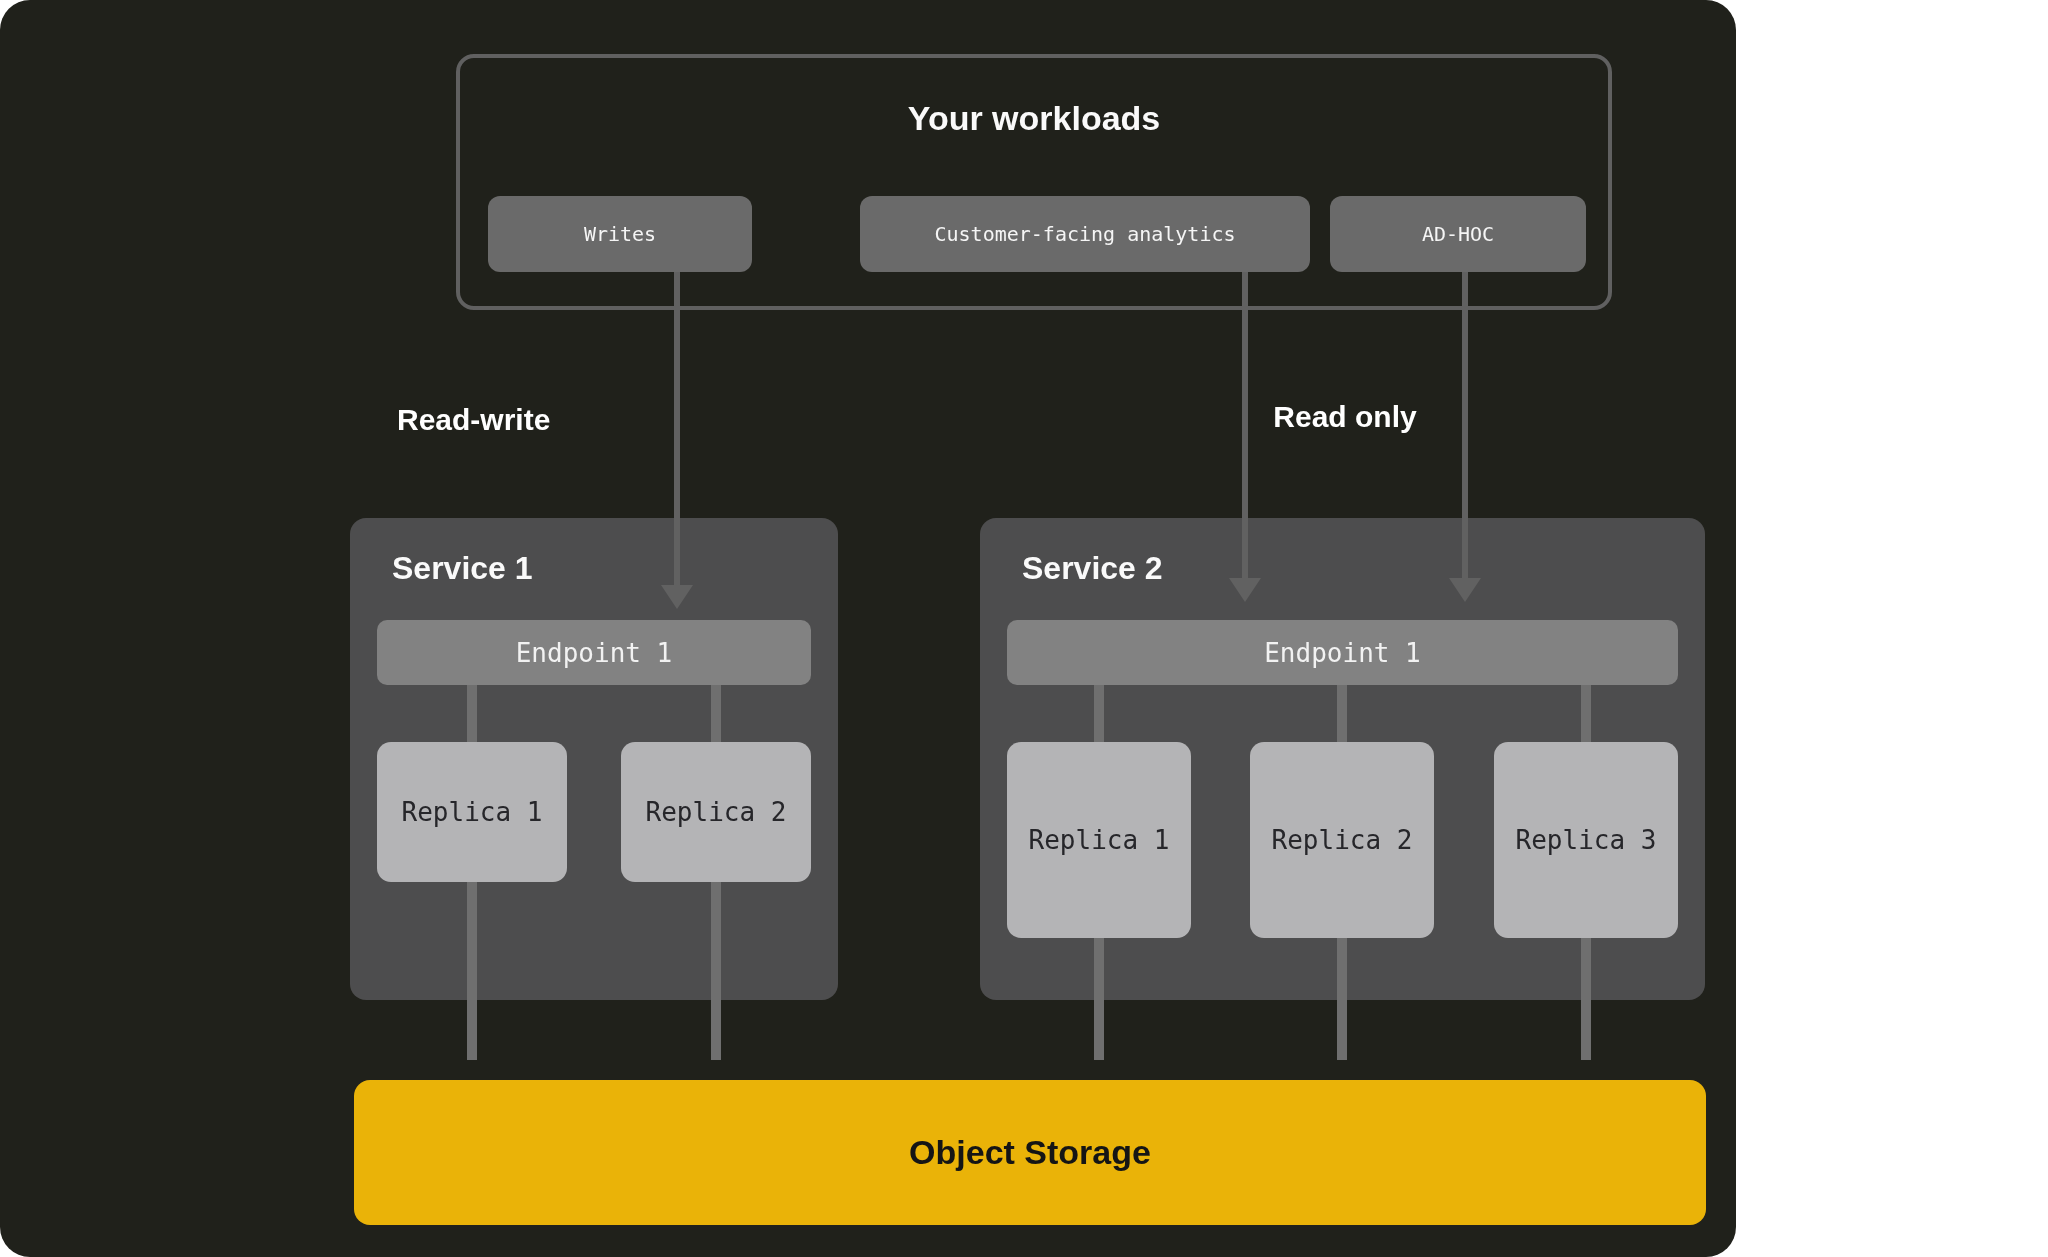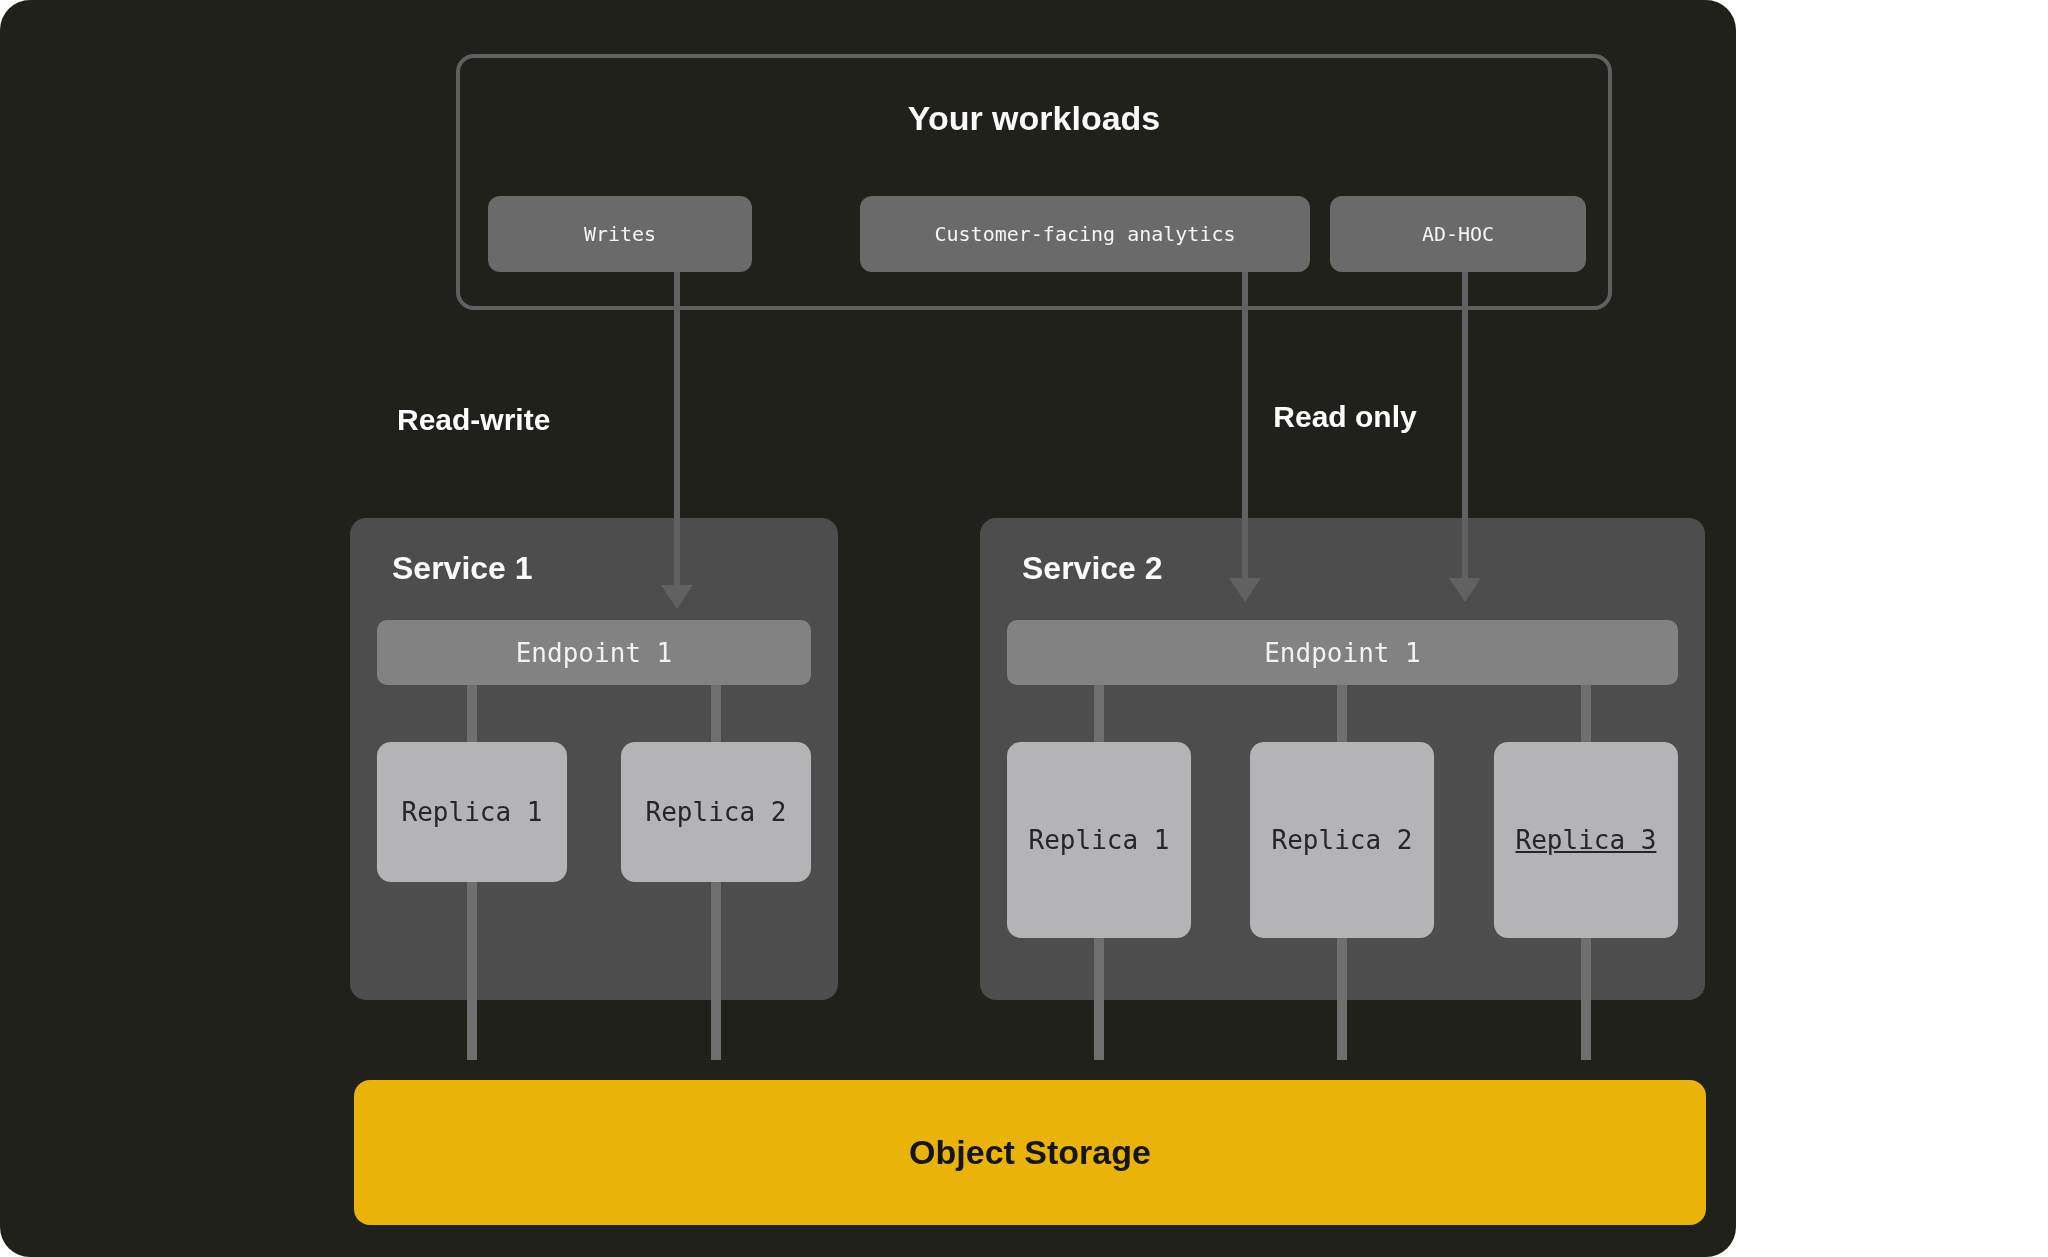--- a/index.html
+++ b/index.html
@@ -66,21 +66,21 @@
   .endpoint-1{left:377px;width:434px;}
   .endpoint-2{left:1007px;width:671px;}
   .replica{
     top:742px;border-radius:14px;background:#b4b4b6;color:#26262a;
     font-family:"DejaVu Sans Mono","Liberation Mono",monospace;font-size:26px;
     display:flex;align-items:center;justify-content:center;z-index:3;
   }
   .s1-replica{height:140px;width:190px;}
   .s2-replica{height:196px;width:184px;}
   .s1-r1{left:377px;} .s1-r2{left:621px;}
-  .s2-r1{left:1007px;} .s2-r2{left:1250px;} .s2-r3{left:1494px;text-decoration:underline;}
+  .s2-r1{left:1007px;} .s2-r2{left:1250px;} .s2-r3{left:1494px;}
   
   .connector{top:685px;height:375px;width:10px;background:#6f6f6f;z-index:2;}
   .c1{left:467px;} .c2{left:711px;} .c3{left:1094px;} .c4{left:1337px;} .c5{left:1581px;}
   
   .storage{
     left:354px;top:1060px;width:1352px;height:145px;border-radius:16px;
     background:#eab308;color:#151515;font-size:34px;font-weight:bold;
     display:flex;align-items:center;justify-content:center;z-index:4;margin-top:20px;
   }
 </style>

